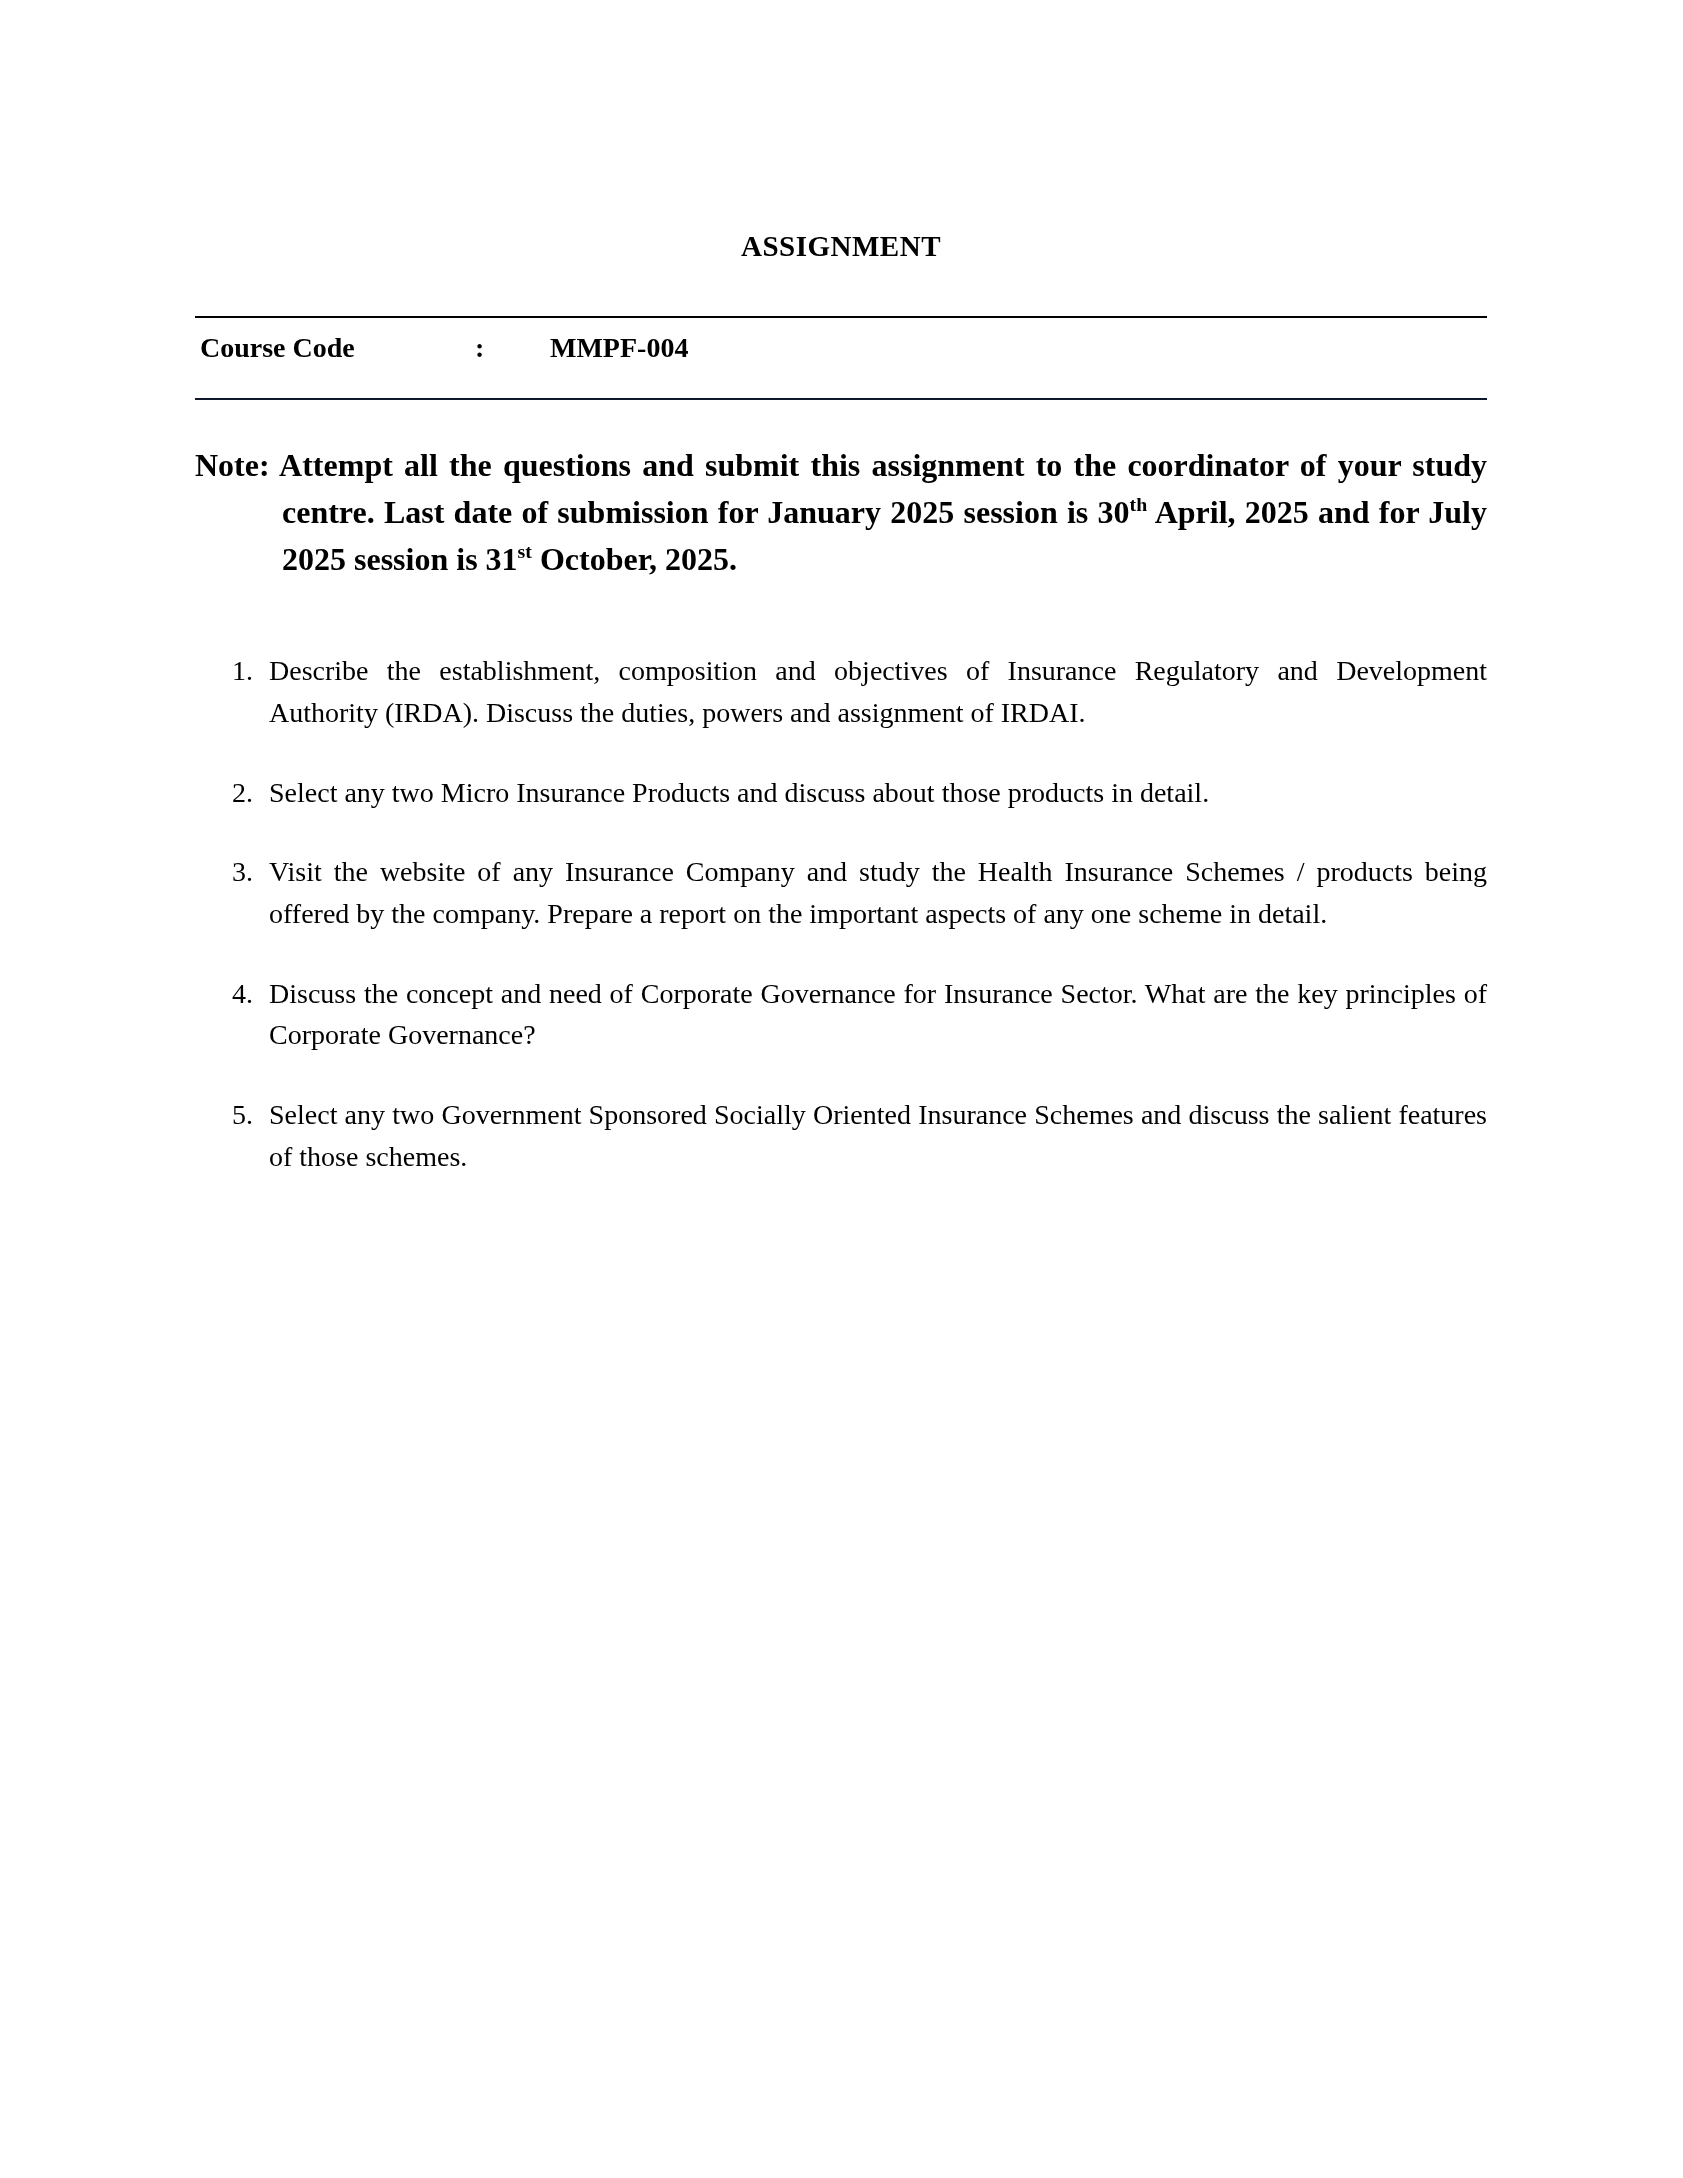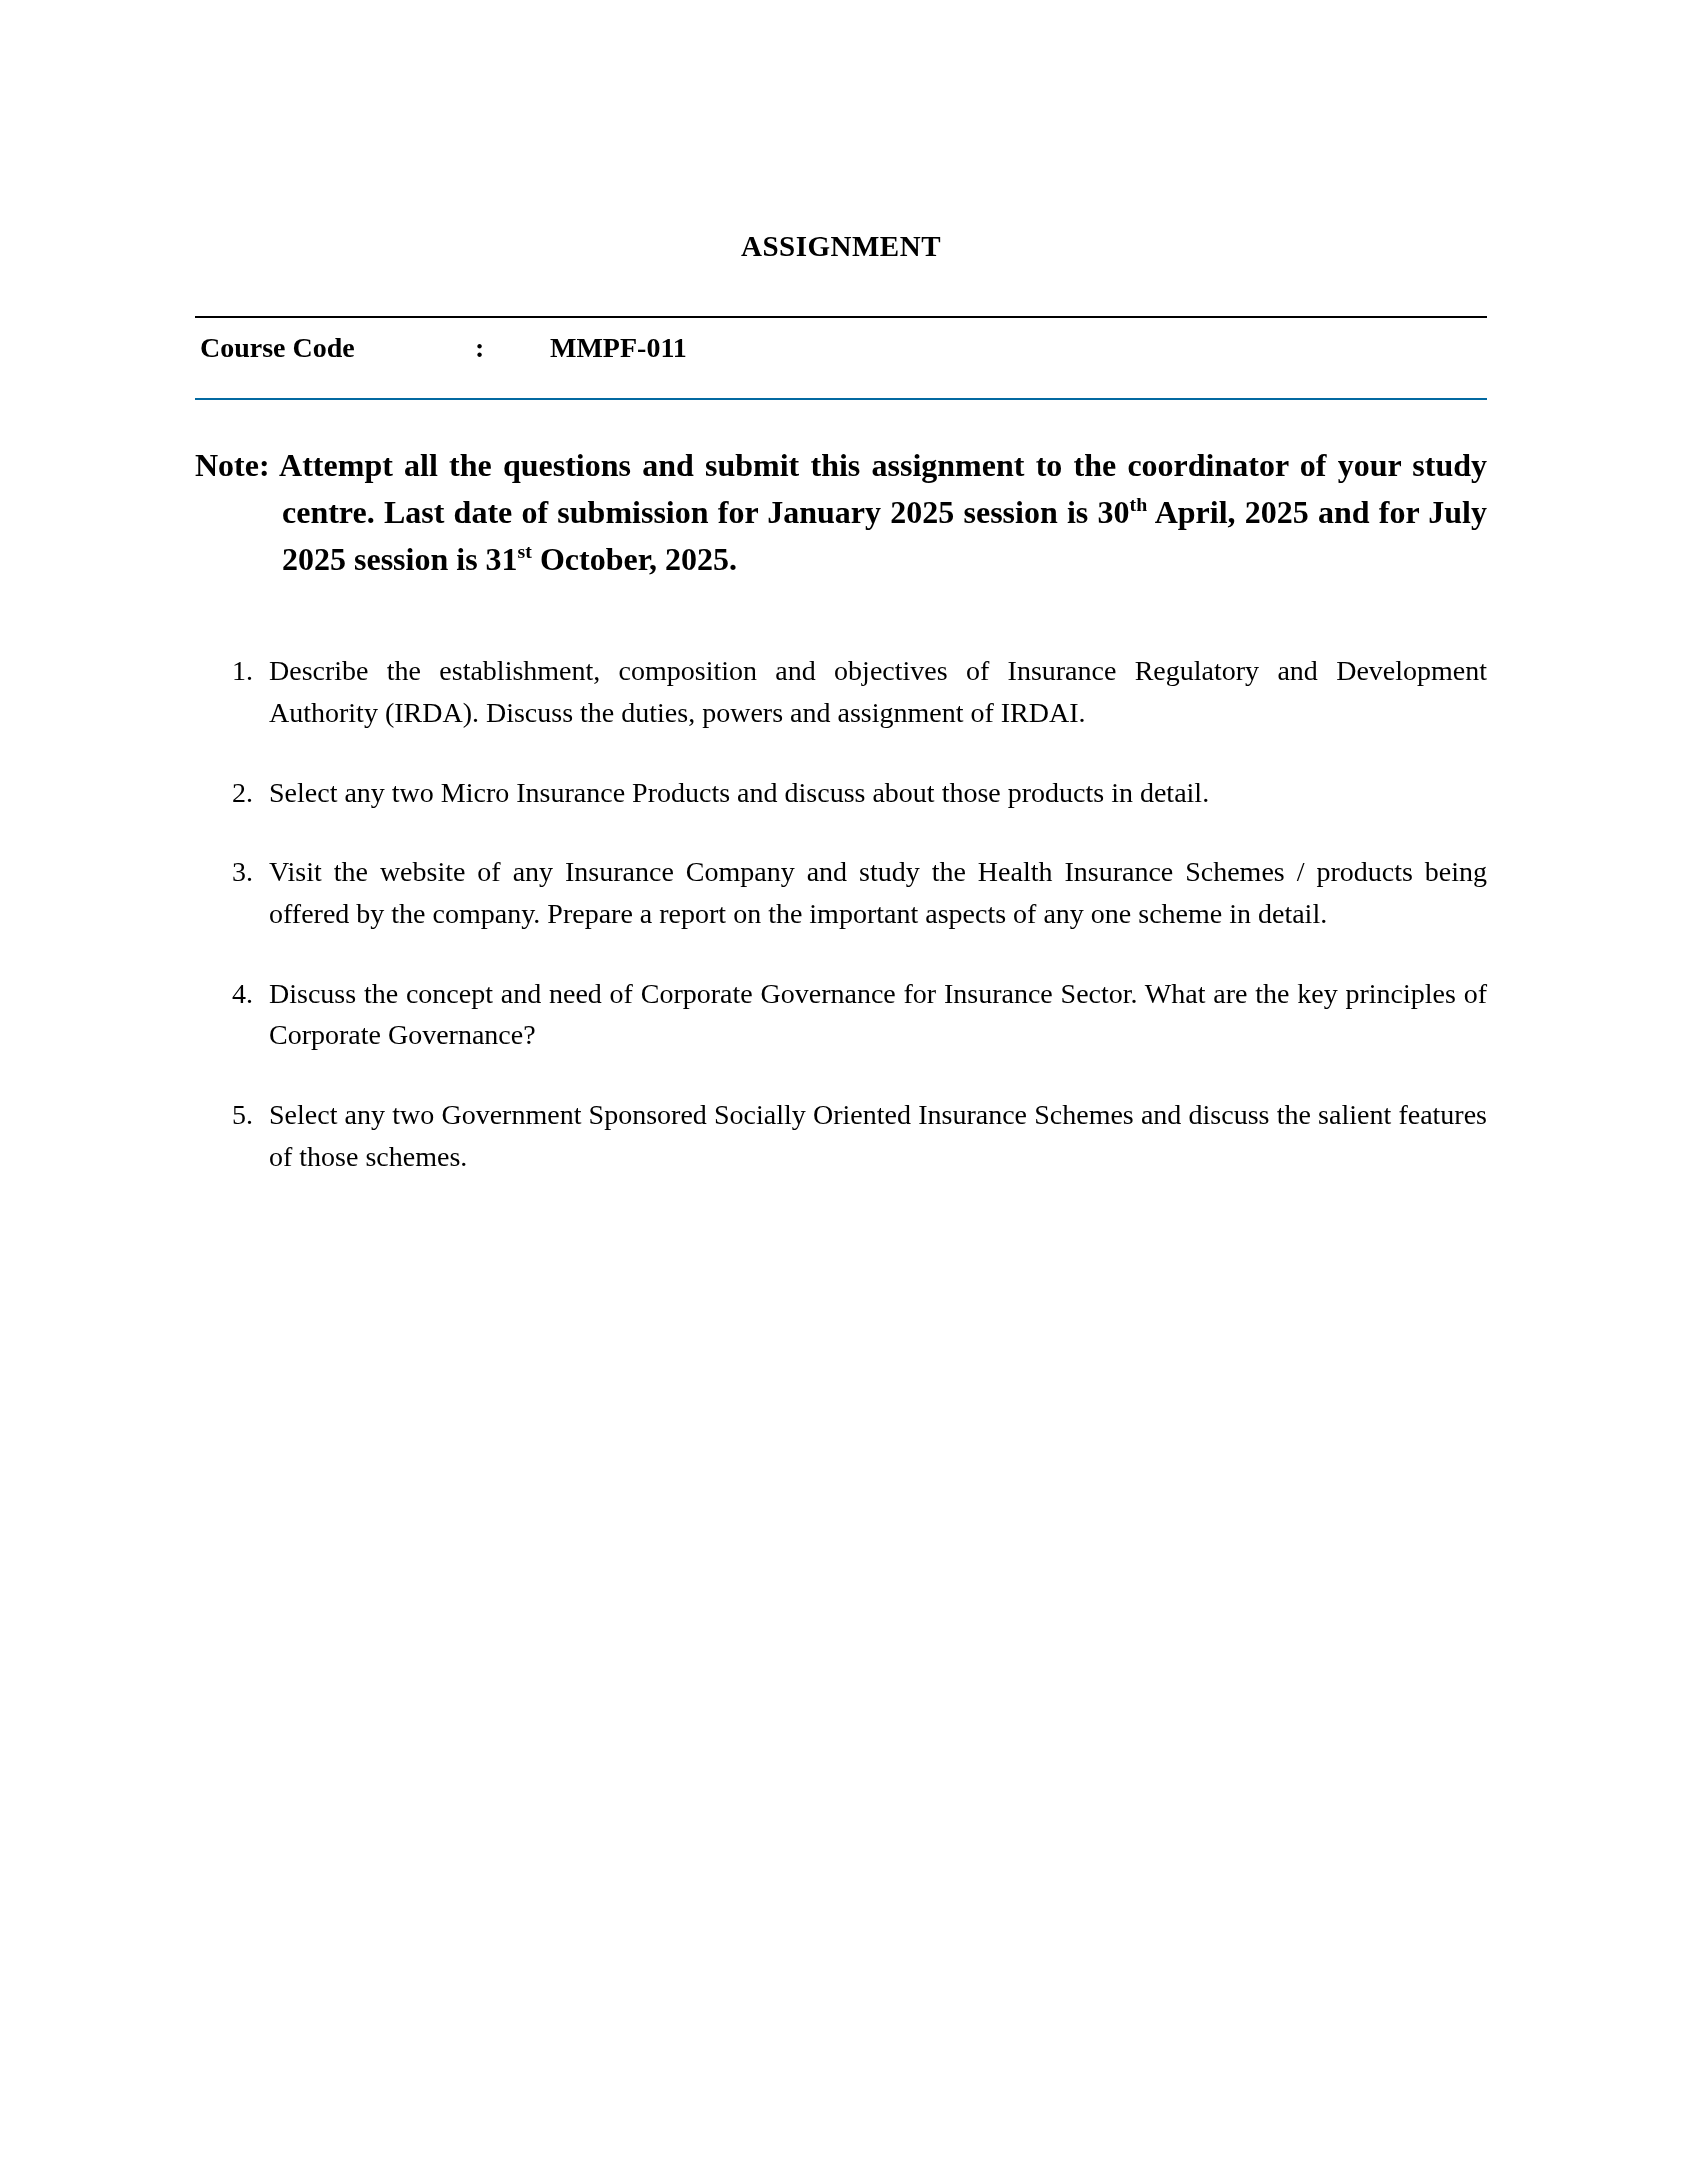--- a/index.html
+++ b/index.html
@@ -38,21 +38,21 @@
     font-size: 29px;
     letter-spacing: 0.5px;
     margin-top: 230px;
     margin-bottom: 0;
   }
 
   
   .info-table {
     margin-top: 53px;
     border-top: 2px solid #000;
-    border-bottom: 2px solid #0369a1;
+    border-bottom: 2px solid #0f172a;
     width: 1292px;
     border-collapse: collapse;
   }
   .info-table table {
     border-collapse: collapse;
     width: 100%;
   }
   .info-table td {
     font-weight: bold;
     font-size: 28px;
@@ -125,21 +125,21 @@
   <div class="content">
 
     <div class="doc-title">ASSIGNMENT</div>
 
     <div class="info-table">
       <table>
         <tbody>
           <tr class="info-pad-top">
             <td class="info-row-label">Course Code</td>
             <td class="info-row-colon">:</td>
-            <td class="info-row-value">MMPF-011</td>
+            <td class="info-row-value">MMPF-004</td>
           </tr>
         </tbody>
       </table>
     </div>
 
     <div class="note">
       <span class="note-hang">
         <span class="note-label">Note:</span>
         <span>Attempt all the questions and submit this assignment to the coordinator of your study centre. Last date of submission for January 2025 session is 30</span><sup>th</sup><span> April, 2025 and for July 2025 session is 31</span><sup>st</sup><span> October, 2025.</span>
       </span>

